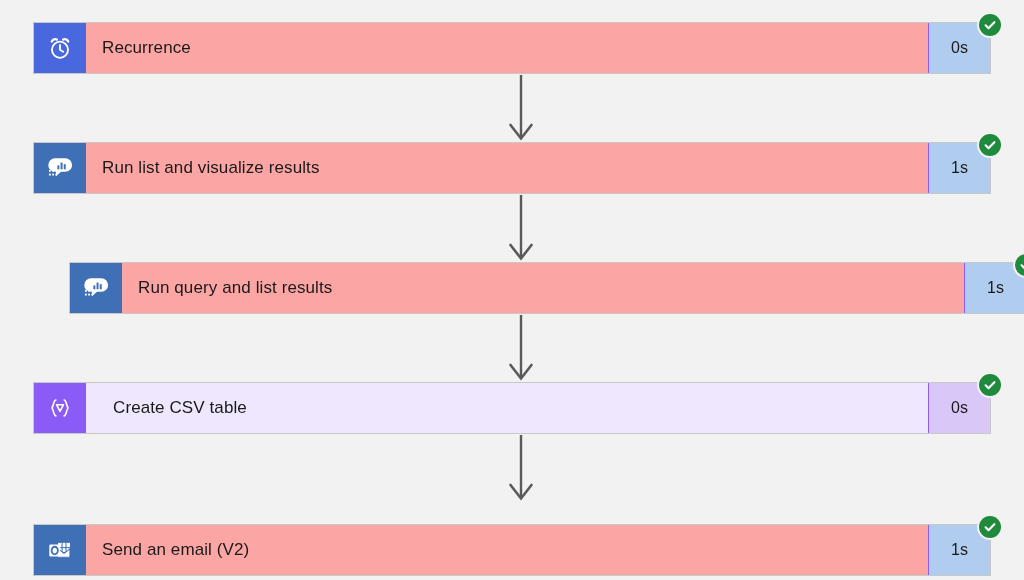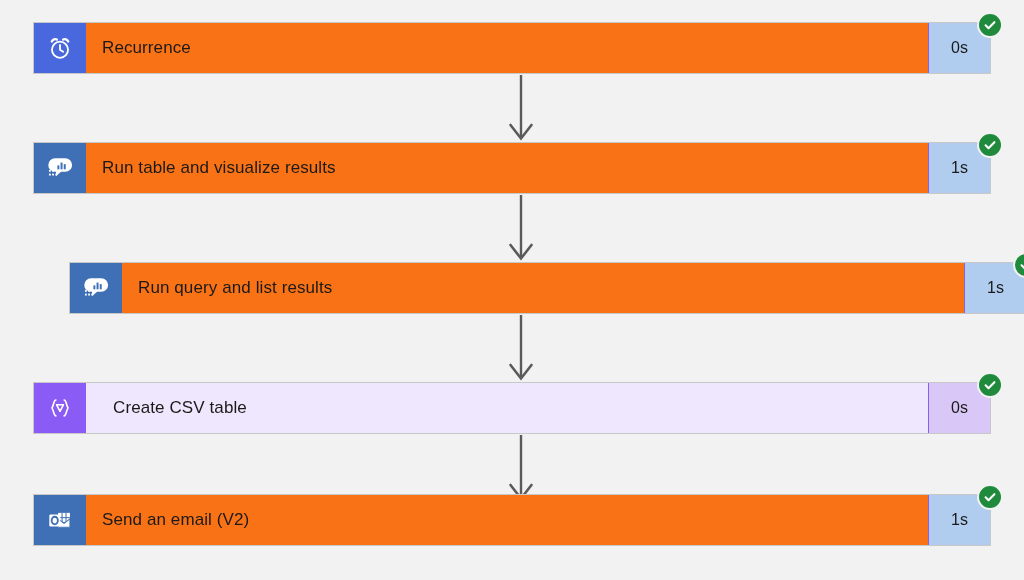--- a/index.html
+++ b/index.html
@@ -24,21 +24,21 @@
   
   .action-card {
     position: absolute;
     left: 33px;
     width: 958px;
     height: 52px;
     display: flex;
     align-items: stretch;
     box-sizing: border-box;
     border: 1px solid #c8c8c8;
-    background: #f97316;
+    background: #fca5a5;
   }
   .action-card.theme-purple {
     background: #eee7fd;
     gap: 11px;
   }
 
   
   .icon-tile {
     width: 52px;
     min-width: 52px;
@@ -151,21 +151,21 @@
         <rect x="16.6" y="10.2" width="2.1" height="7.2" fill="#3f6fb5"></rect>
         <rect x="20.0" y="11.9" width="2.1" height="5.5" fill="#3f6fb5"></rect>
         <rect x="4.2" y="14.0" width="2.0" height="2.0" fill="#ffffff"></rect>
         <rect x="4.2" y="18.0" width="2.0" height="2.0" fill="#ffffff"></rect>
         <rect x="7.6" y="18.0" width="2.0" height="2.0" fill="#ffffff"></rect>
         <rect x="4.2" y="22.0" width="2.0" height="2.0" fill="#ffffff"></rect>
         <rect x="7.6" y="22.0" width="2.0" height="2.0" fill="#ffffff"></rect>
         <rect x="11.0" y="22.0" width="2.0" height="2.0" fill="#ffffff"></rect>
       </svg>
     </div>
-    <div class="action-title">Run table and visualize results</div>
+    <div class="action-title">Run list and visualize results</div>
     <div class="duration-badge">1s</div>
     <div class="status-check">
       <svg width="14" height="14" viewBox="0 0 16 16">
         <path d="M3 8.4 L6.3 11.6 L13 4.8" fill="none" stroke="#ffffff" stroke-width="2.4" stroke-linecap="round" stroke-linejoin="round"></path>
       </svg>
     </div>
   </div>
 
   <div class="connector" style="top:195px;">
     <svg width="28" height="68" viewBox="0 0 28 68">
@@ -223,21 +223,21 @@
     </div>
   </div>
 
   <div class="connector" style="top:435px;">
     <svg width="28" height="68" viewBox="0 0 28 68">
       <line x1="14" y1="0" x2="14" y2="62" stroke="#5a5a5a" stroke-width="2.4"></line>
       <path d="M3.5 50 L14 63.5 L24.5 50" fill="none" stroke="#5a5a5a" stroke-width="2.6" stroke-linecap="round"></path>
     </svg>
   </div>
 
-  <div class="action-card" style="top:494px;">
+  <div class="action-card" style="top:524px;">
     <div class="icon-tile tile-outlook">
 
       <svg width="30" height="30" viewBox="0 0 32 32">
         <rect x="14.0" y="8.4" width="12.6" height="15.4" fill="#ffffff"></rect>
         <line x1="14.0" y1="13.5" x2="26.6" y2="13.5" stroke="#3f6fb5" stroke-width="1.1"></line>
         <line x1="14.0" y1="18.6" x2="26.6" y2="18.6" stroke="#3f6fb5" stroke-width="1.1"></line>
         <line x1="18.2" y1="8.4" x2="18.2" y2="23.8" stroke="#3f6fb5" stroke-width="1.1"></line>
         <line x1="22.4" y1="8.4" x2="22.4" y2="23.8" stroke="#3f6fb5" stroke-width="1.1"></line>
         <path d="M14.0 14.8 L20.3 19.6 L26.6 14.8 L26.6 23.8 L14.0 23.8 Z" fill="#ffffff" stroke="#3f6fb5" stroke-width="1.1" stroke-linejoin="round"></path>
         <rect x="4.6" y="10.0" width="11.6" height="13.0" rx="1.4" fill="#ffffff"></rect>

